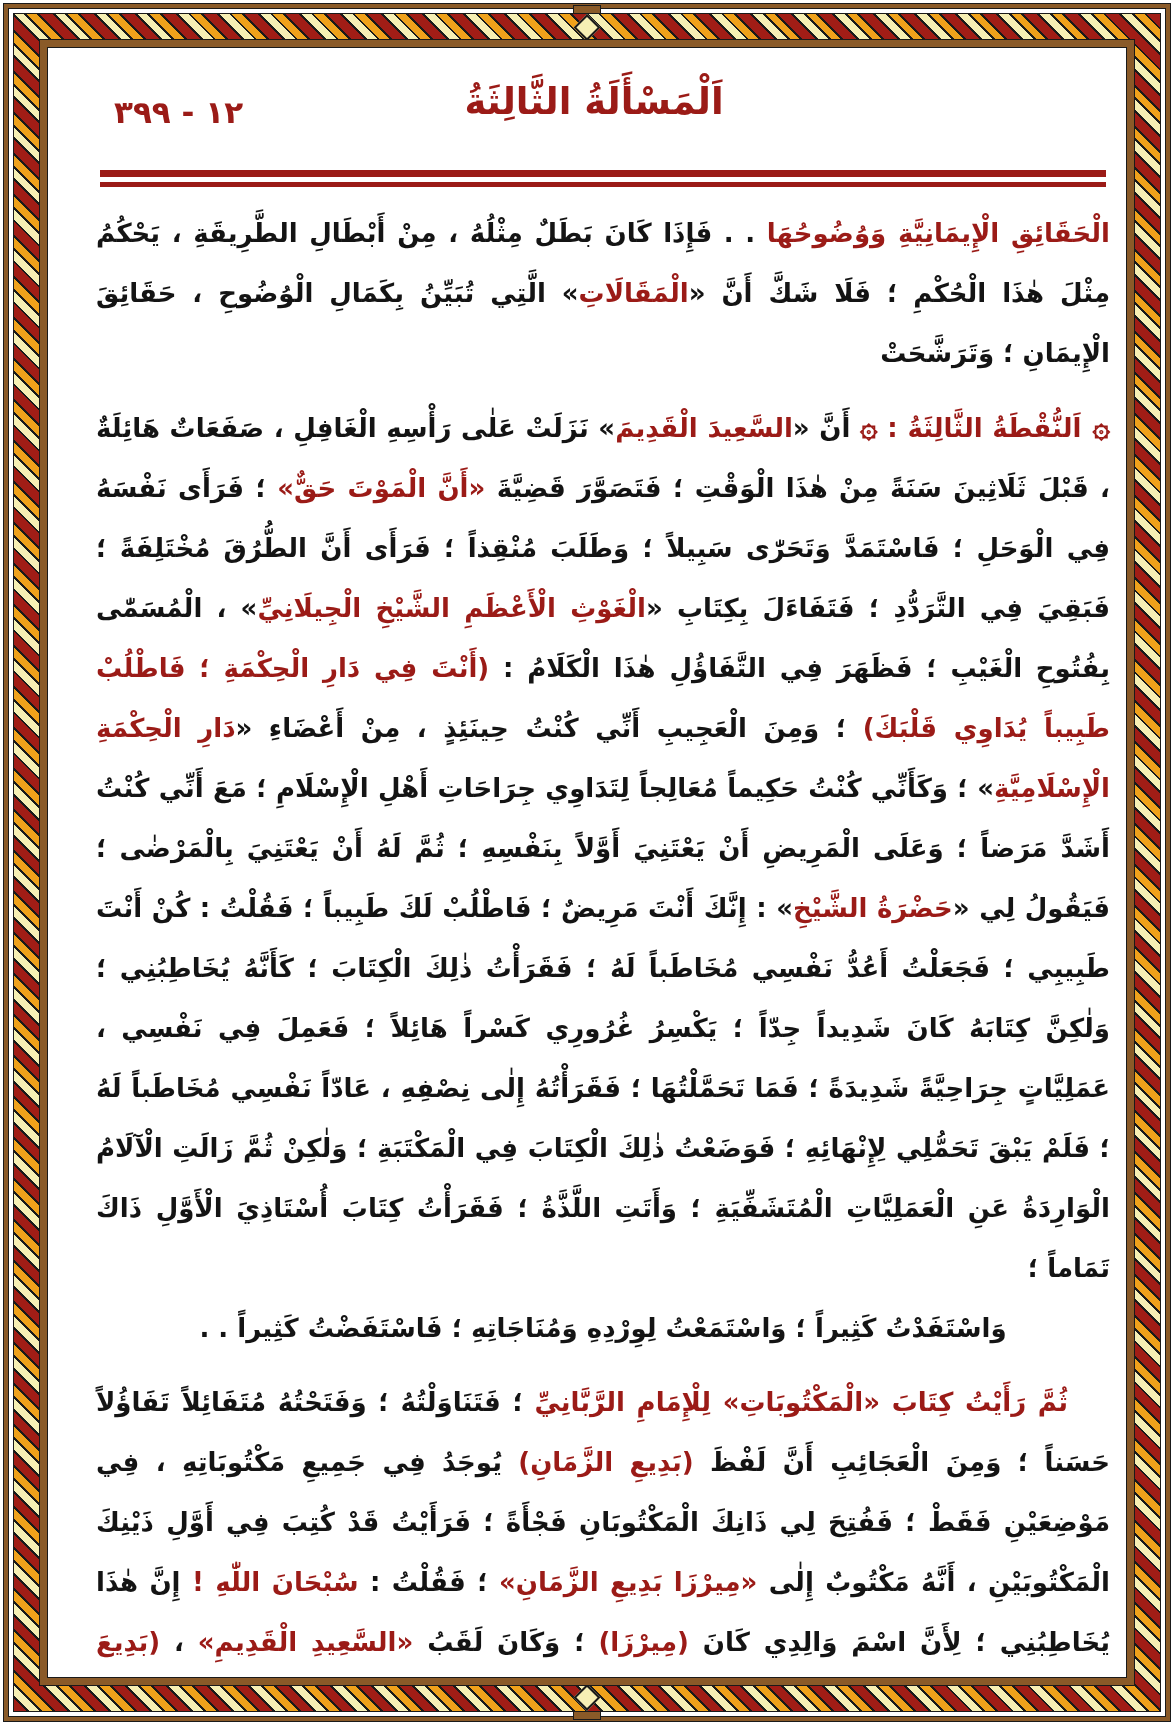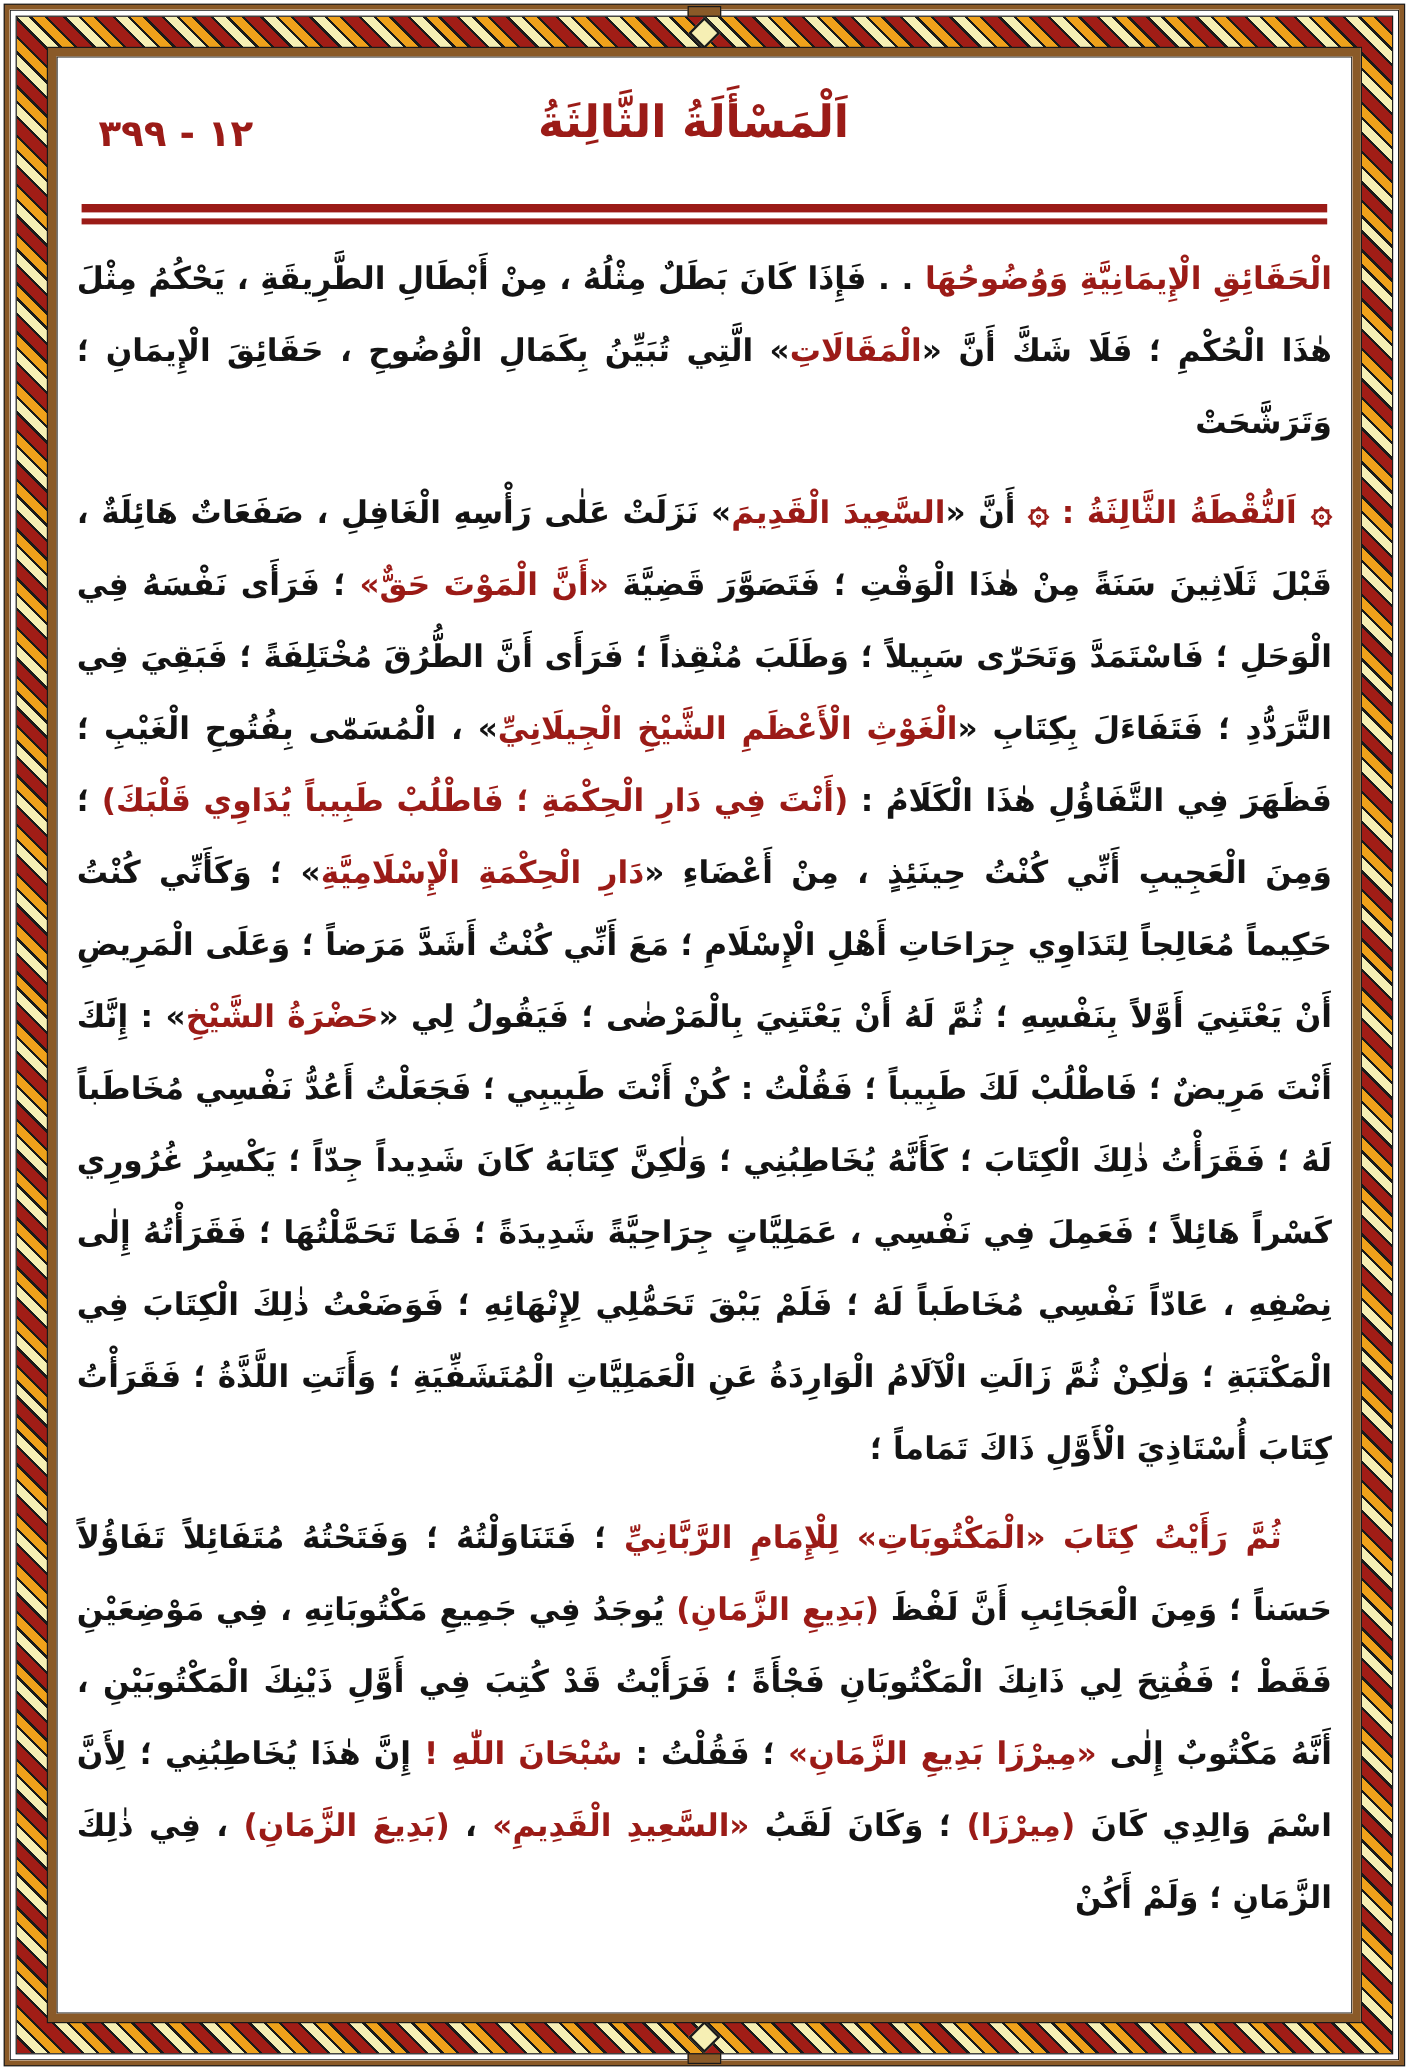--- a/index.html
+++ b/index.html
@@ -60,20 +60,21 @@
     transform:translateX(-50%) rotate(45deg);
     pointer-events:none;
   }
   .band-diamond.top{top:18px;}
   .band-diamond.bottom{bottom:18px;}
   
   .content{
     position:absolute;inset:48px;
     padding:14px 16px 0 16px;
     overflow:hidden;
+    margin-left:32px;
   }
   .header{
     position:relative;
     height:84px;
     margin-top:14px;
   }
   .page-number{
     position:absolute;left:18px;top:18px;
     color:var(--accent);
     font-size:31px;font-weight:bold;
@@ -127,17 +128,18 @@
 
     <div class="double-rule">
       <div class="bar1"></div>
       <div class="gap"></div>
       <div class="bar2"></div>
     </div>
 
     <div class="body-text">
       <p><span class="c-red">الْحَقَائِقِ الْإِيمَانِيَّةِ وَوُضُوحُهَا</span><span class="c-black"> . . فَإِذَا كَانَ بَطَلٌ مِثْلُهُ ، مِنْ أَبْطَالِ الطَّرِيقَةِ ، يَحْكُمُ مِثْلَ هٰذَا الْحُكْمِ ؛ فَلَا شَكَّ أَنَّ «</span><span class="c-red">الْمَقَالَاتِ</span><span class="c-black">» الَّتِي تُبَيِّنُ بِكَمَالِ الْوُضُوحِ ، حَقَائِقَ الْإِيمَانِ ؛ وَتَرَشَّحَتْ</span></p>
       <p class="para-gap"><span class="c-orn">۞ </span><span class="c-red">اَلنُّقْطَةُ الثَّالِثَةُ : </span><span class="c-orn">۞</span><span class="c-black"> أَنَّ «</span><span class="c-red">السَّعِيدَ الْقَدِيمَ</span><span class="c-black">» نَزَلَتْ عَلٰى رَأْسِهِ الْغَافِلِ ، صَفَعَاتٌ هَائِلَةٌ ، قَبْلَ ثَلَاثِينَ سَنَةً مِنْ هٰذَا الْوَقْتِ ؛ فَتَصَوَّرَ قَضِيَّةَ </span><span class="c-red">«أَنَّ الْمَوْتَ حَقٌّ»</span><span class="c-black"> ؛ فَرَأَى نَفْسَهُ فِي الْوَحَلِ ؛ فَاسْتَمَدَّ وَتَحَرّٰى سَبِيلاً ؛ وَطَلَبَ مُنْقِذاً ؛ فَرَأَى أَنَّ الطُّرُقَ مُخْتَلِفَةً ؛ فَبَقِيَ فِي التَّرَدُّدِ ؛ فَتَفَاءَلَ بِكِتَابِ «</span><span class="c-red">الْغَوْثِ الْأَعْظَمِ الشَّيْخِ الْجِيلَانِيِّ</span><span class="c-black">» ، الْمُسَمّٰى بِفُتُوحِ الْغَيْبِ ؛ فَظَهَرَ فِي التَّفَاؤُلِ هٰذَا الْكَلَامُ : </span><span class="c-red">(أَنْتَ فِي دَارِ الْحِكْمَةِ ؛ فَاطْلُبْ طَبِيباً يُدَاوِي قَلْبَكَ)</span><span class="c-black"> ؛ وَمِنَ الْعَجِيبِ أَنِّي كُنْتُ حِينَئِذٍ ، مِنْ أَعْضَاءِ «</span><span class="c-red">دَارِ الْحِكْمَةِ الْإِسْلَامِيَّةِ</span><span class="c-black">» ؛ وَكَأَنِّي كُنْتُ حَكِيماً مُعَالِجاً لِتَدَاوِي جِرَاحَاتِ أَهْلِ الْإِسْلَامِ ؛ مَعَ أَنِّي كُنْتُ أَشَدَّ مَرَضاً ؛ وَعَلَى الْمَرِيضِ أَنْ يَعْتَنِيَ أَوَّلاً بِنَفْسِهِ ؛ ثُمَّ لَهُ أَنْ يَعْتَنِيَ بِالْمَرْضٰى ؛ فَيَقُولُ لِي «</span><span class="c-red">حَضْرَةُ الشَّيْخِ</span><span class="c-black">» : إِنَّكَ أَنْتَ مَرِيضٌ ؛ فَاطْلُبْ لَكَ طَبِيباً ؛ فَقُلْتُ : كُنْ أَنْتَ طَبِيبِي ؛ فَجَعَلْتُ أَعُدُّ نَفْسِي مُخَاطَباً لَهُ ؛ فَقَرَأْتُ ذٰلِكَ الْكِتَابَ ؛ كَأَنَّهُ يُخَاطِبُنِي ؛ وَلٰكِنَّ كِتَابَهُ كَانَ شَدِيداً جِدّاً ؛ يَكْسِرُ غُرُورِي كَسْراً هَائِلاً ؛ فَعَمِلَ فِي نَفْسِي ، عَمَلِيَّاتٍ جِرَاحِيَّةً شَدِيدَةً ؛ فَمَا تَحَمَّلْتُهَا ؛ فَقَرَأْتُهُ إِلٰى نِصْفِهِ ، عَادّاً نَفْسِي مُخَاطَباً لَهُ ؛ فَلَمْ يَبْقَ تَحَمُّلِي لِإِنْهَائِهِ ؛ فَوَضَعْتُ ذٰلِكَ الْكِتَابَ فِي الْمَكْتَبَةِ ؛ وَلٰكِنْ ثُمَّ زَالَتِ الْآلَامُ الْوَارِدَةُ عَنِ الْعَمَلِيَّاتِ الْمُتَشَفِّيَةِ ؛ وَأَتَتِ اللَّذَّةُ ؛ فَقَرَأْتُ كِتَابَ أُسْتَاذِيَ الْأَوَّلِ ذَاكَ تَمَاماً ؛</span></p>
+      <p class="centered"><span class="c-black">وَاسْتَفَدْتُ كَثِيراً ؛ وَاسْتَمَعْتُ لِوِرْدِهِ وَمُنَاجَاتِهِ ؛ فَاسْتَفَضْتُ كَثِيراً . .</span></p>
       <p class="indented para-gap"><span class="c-red">ثُمَّ رَأَيْتُ كِتَابَ «الْمَكْتُوبَاتِ» لِلْإِمَامِ الرَّبَّانِيِّ</span><span class="c-black"> ؛ فَتَنَاوَلْتُهُ ؛ وَفَتَحْتُهُ مُتَفَائِلاً تَفَاؤُلاً حَسَناً ؛ وَمِنَ الْعَجَائِبِ أَنَّ لَفْظَ </span><span class="c-red">(بَدِيعِ الزَّمَانِ)</span><span class="c-black"> يُوجَدُ فِي جَمِيعِ مَكْتُوبَاتِهِ ، فِي مَوْضِعَيْنِ فَقَطْ ؛ فَفُتِحَ لِي ذَانِكَ الْمَكْتُوبَانِ فَجْأَةً ؛ فَرَأَيْتُ قَدْ كُتِبَ فِي أَوَّلِ ذَيْنِكَ الْمَكْتُوبَيْنِ ، أَنَّهُ مَكْتُوبٌ إِلٰى </span><span class="c-red">«مِيرْزَا بَدِيعِ الزَّمَانِ»</span><span class="c-black"> ؛ فَقُلْتُ : </span><span class="c-red">سُبْحَانَ اللّٰهِ !</span><span class="c-black"> إِنَّ هٰذَا يُخَاطِبُنِي ؛ لِأَنَّ اسْمَ وَالِدِي كَانَ </span><span class="c-red">(مِيرْزَا)</span><span class="c-black"> ؛ وَكَانَ لَقَبُ </span><span class="c-red">«السَّعِيدِ الْقَدِيمِ»</span><span class="c-black"> ، </span><span class="c-red">(بَدِيعَ الزَّمَانِ)</span><span class="c-black"> ، فِي ذٰلِكَ الزَّمَانِ ؛ وَلَمْ أَكُنْ</span></p>
     </div>
 
   </div>
 </div>
 
 </body></html>

